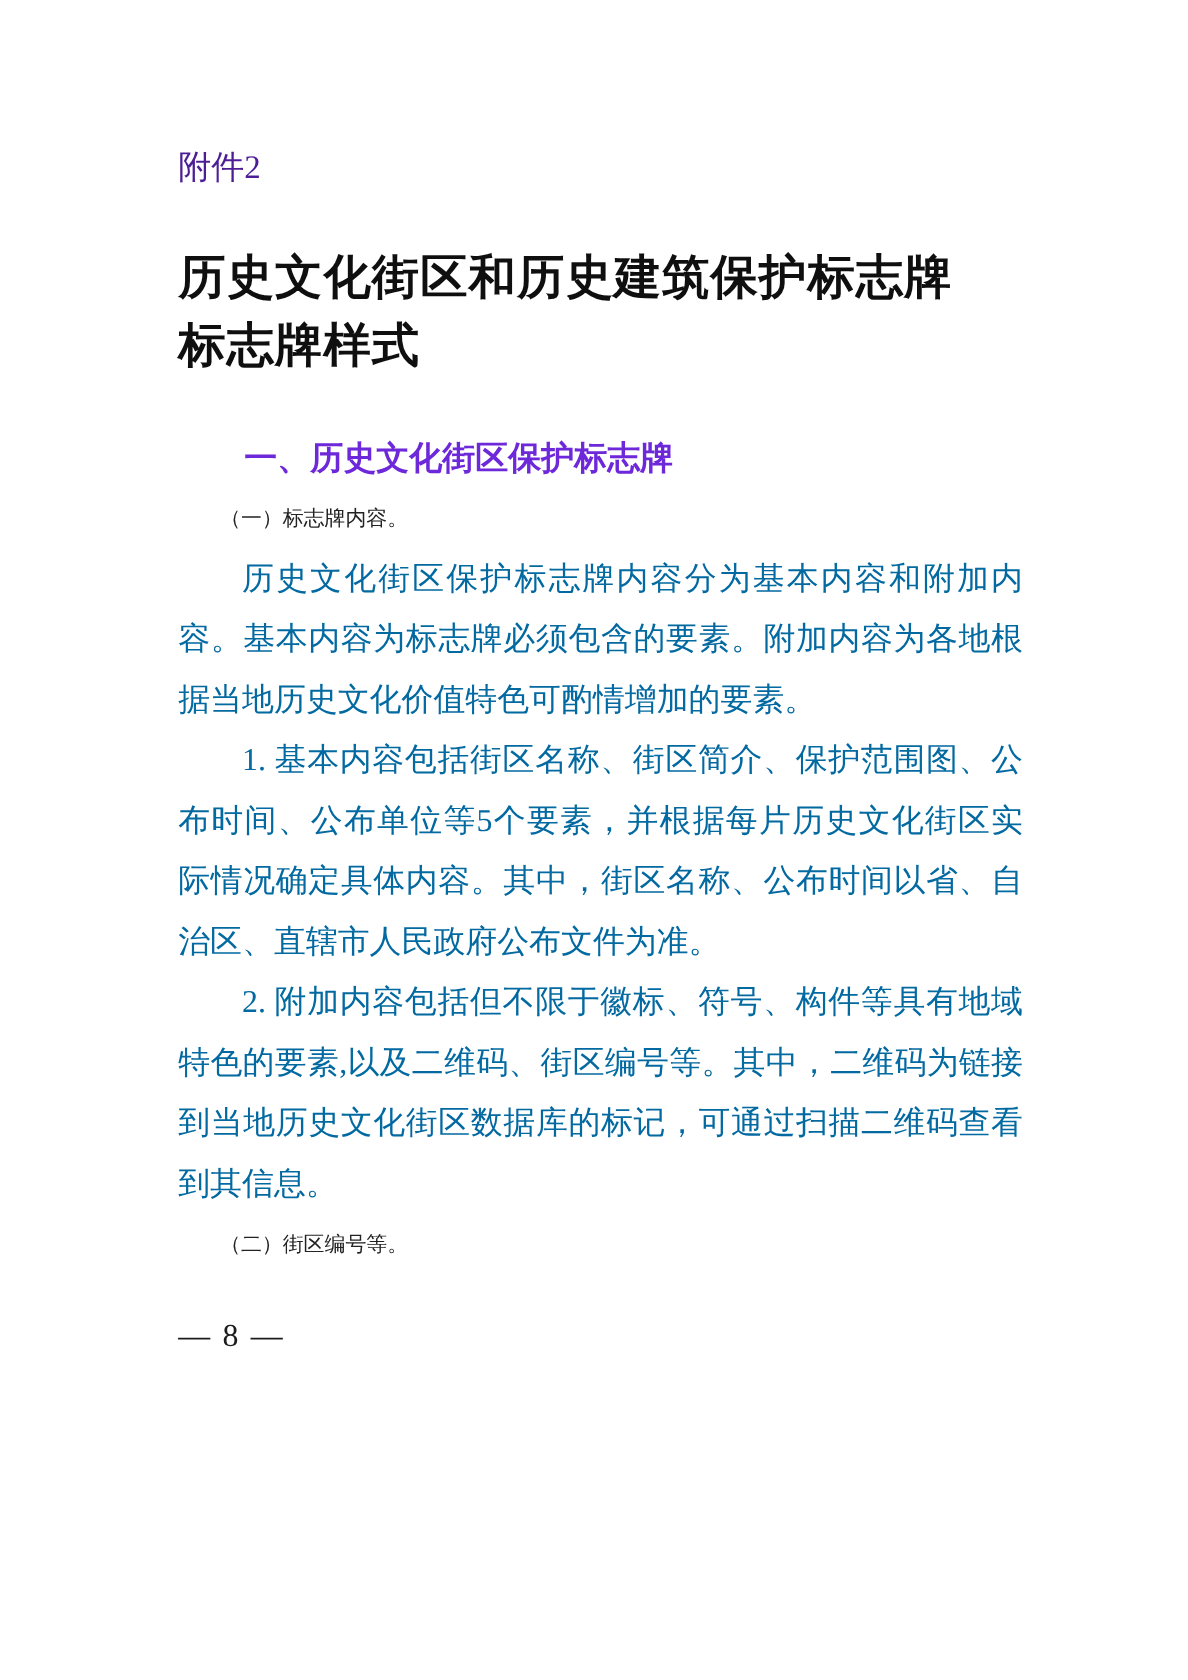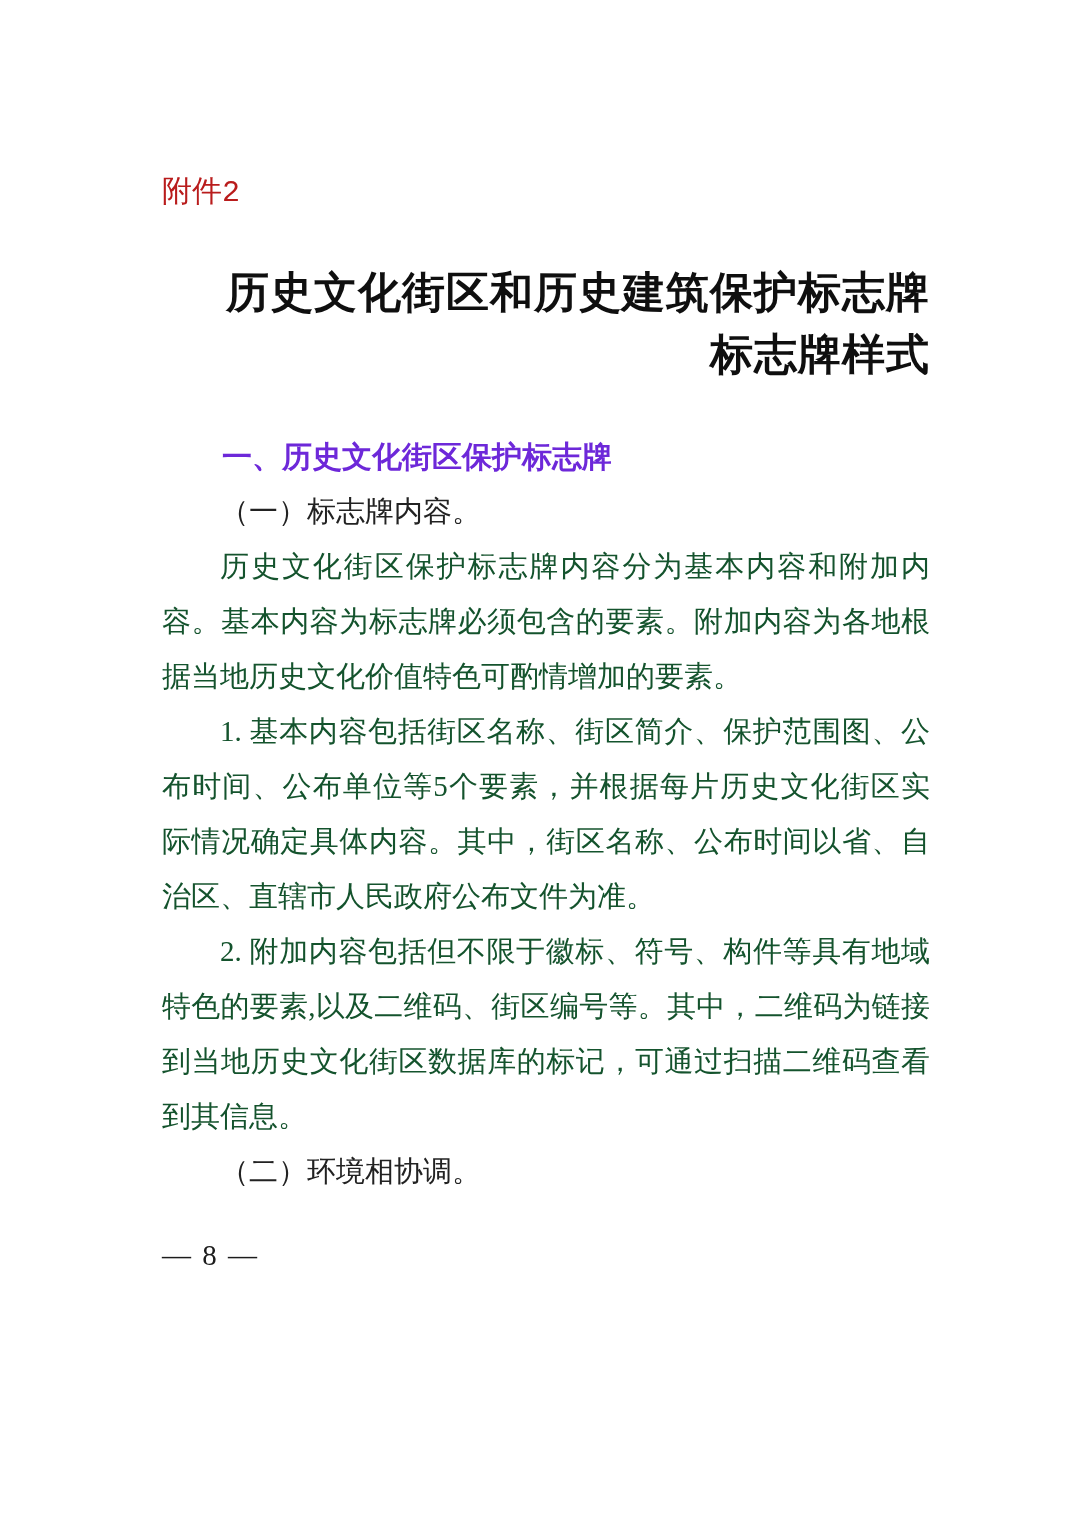--- a/index.html
+++ b/index.html
@@ -10,59 +10,58 @@
     color: #222;
   }
   .page {
     position: relative;
     width: 1080px;
     min-height: 1527px;
     background: #ffffff;
     padding: 133px 150px 60px 162px;
   }
   .attachment-label {
-    font-family: Liberation Mono, monospace;
+    font-family: Liberation Serif, serif;
     font-weight: 500;
     font-size: 30px;
     line-height: 40px;
-    color: #b91c1c;
-    margin-top: 40px;
+    color: #4c1d95;
   }
   .doc-title {
     margin-top: 48px;
-    text-align: right;
+    text-align: left;
     font-family: "Liberation Sans", "DejaVu Sans", sans-serif;
     font-weight: 700;
     font-size: 43px;
     line-height: 62px;
     color: #0f0f0f;
     letter-spacing: 1px;
   }
   .section-heading {
     margin-top: 44px;
     font-family: "Liberation Sans", "DejaVu Sans", sans-serif;
     font-weight: 700;
     font-size: 30px;
     line-height: 55px;
     text-indent: 2em;
     color: #6d28d9;
   }
   .subheading {
-    font-size: 29px;
+    font-size: 19px;
     line-height: 55px;
     text-indent: 2em;
     color: #222;
   }
   .para {
     font-size: 29px;
     line-height: 55px;
     text-indent: 2em;
     text-align: justify;
     text-justify: inter-ideograph;
-    color: #14532d;
+    color: #0369a1;
   }
   .footer {
     margin-top: 36px;
     font-size: 29px;
     line-height: 40px;
     color: #1c1c1c;
     letter-spacing: 2px;
   }
 </style>
 </head>
@@ -80,18 +79,18 @@
   <div class="section-heading">一、历史文化街区保护标志牌</div>
 
   <div class="subheading">（一）标志牌内容。</div>
 
   <p class="para">历史文化街区保护标志牌内容分为基本内容和附加内容。基本内容为标志牌必须包含的要素。附加内容为各地根据当地历史文化价值特色可酌情增加的要素。</p>
 
   <p class="para">1. 基本内容包括街区名称、街区简介、保护范围图、公布时间、公布单位等5个要素，并根据每片历史文化街区实际情况确定具体内容。其中，街区名称、公布时间以省、自治区、直辖市人民政府公布文件为准。</p>
 
   <p class="para">2. 附加内容包括但不限于徽标、符号、构件等具有地域特色的要素,以及二维码、街区编号等。其中，二维码为链接到当地历史文化街区数据库的标记，可通过扫描二维码查看到其信息。</p>
 
-  <div class="subheading">（二）环境相协调。</div>
+  <div class="subheading">（二）街区编号等。</div>
 
 
   <div class="footer">— 8 —</div>
 
 </div>
 
 </body></html>

